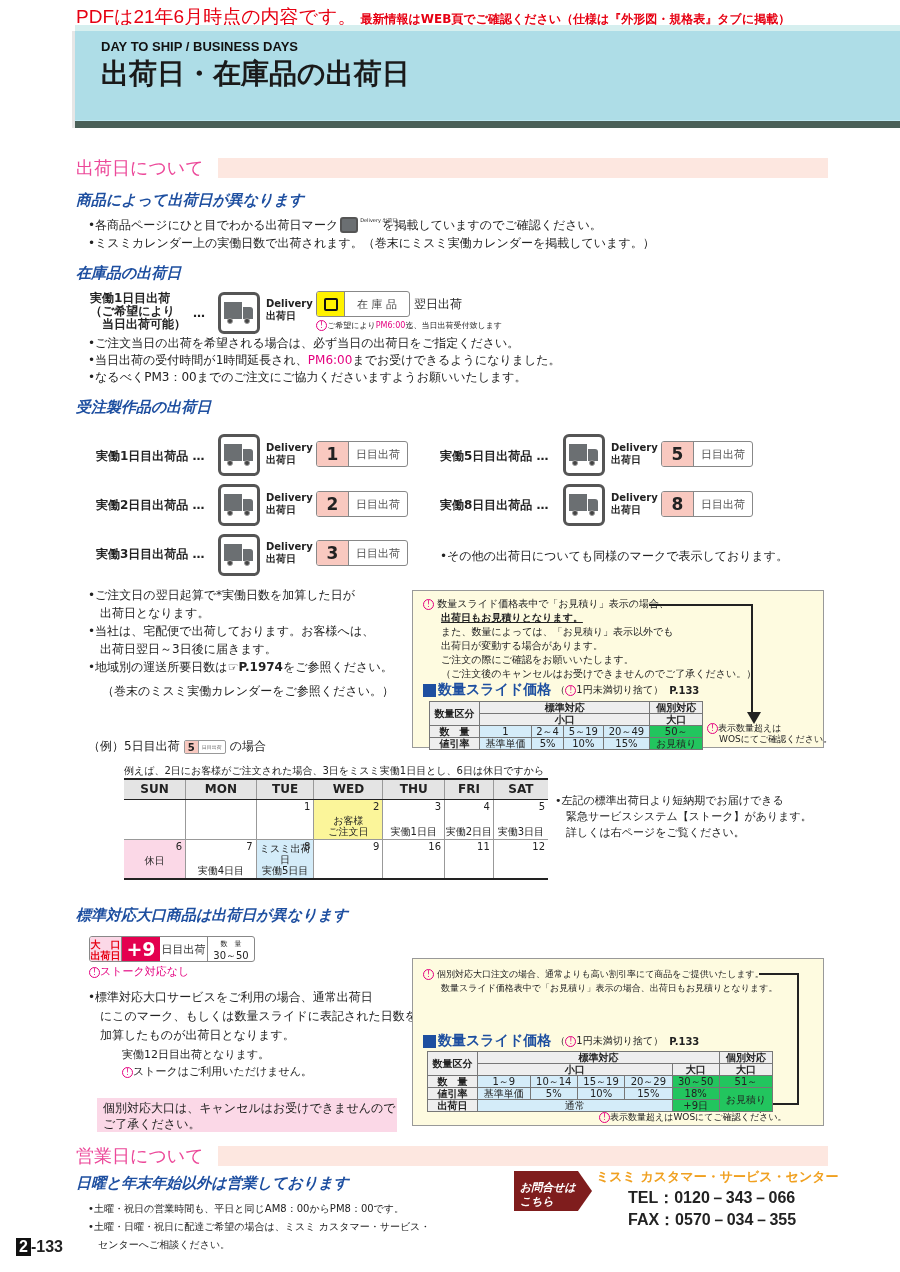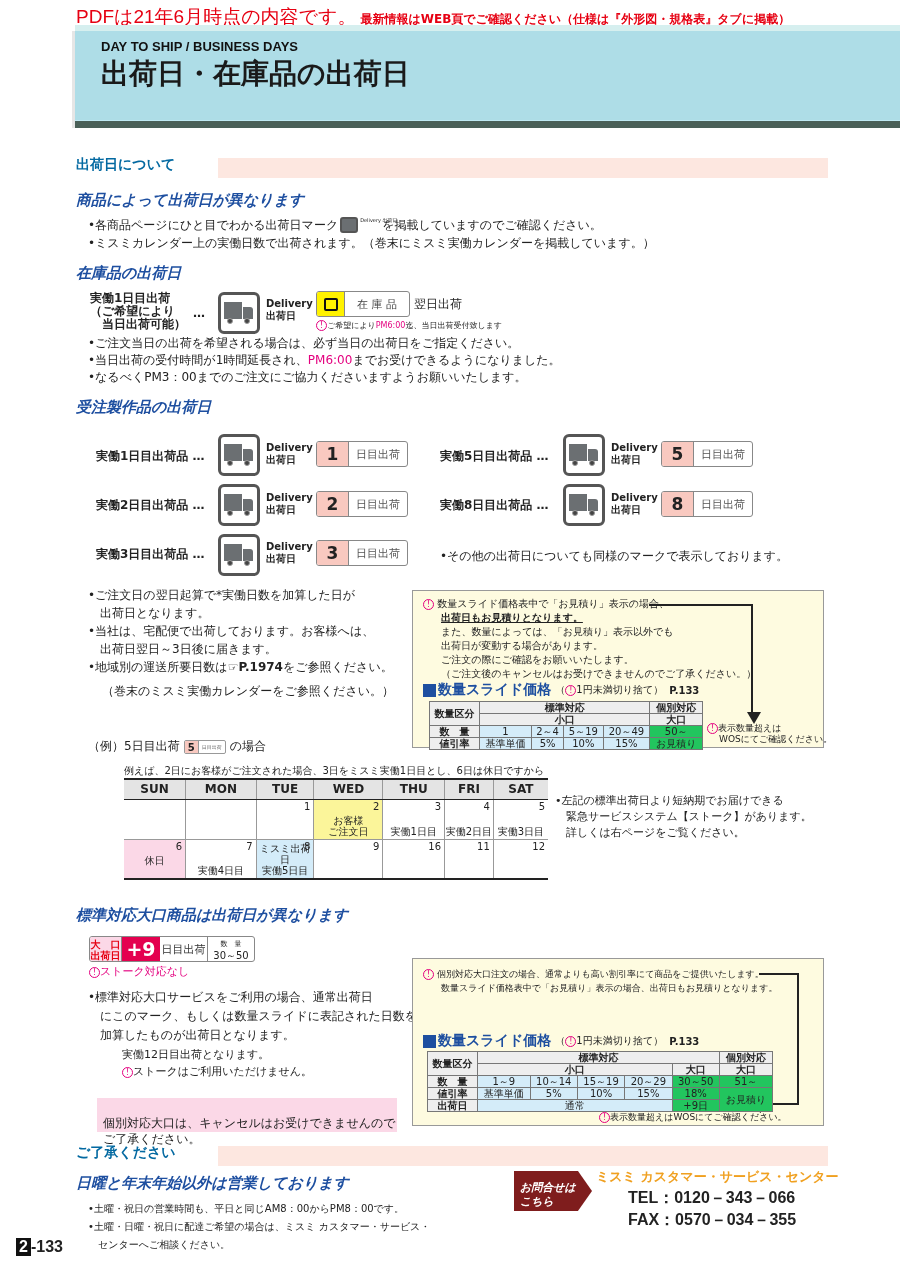--- a/index.html
+++ b/index.html
@@ -6,21 +6,21 @@
 body{width:900px;height:1272px;background:#fff;font-family:"DejaVu Sans","Liberation Sans",sans-serif;color:#222;position:relative;overflow:hidden;font-size:12px}
 .abs{position:absolute}
 .notice{left:76px;top:4px;color:#e60012;white-space:nowrap}
 .notice .big{font-size:19px;font-family:"Liberation Sans",sans-serif}
 .notice .small{font-size:12px;font-weight:bold;margin-left:4px}
 .hdr{left:75px;top:25px;width:825px;height:97px;background:#aedde7;border-top:6px solid #d6efef}
 .hdr .bottombar{position:absolute;left:0;right:0;bottom:-6px;height:8px;background:#4a6058;border-top:1px solid #bfe9f3}
 .hdr .shadow{position:absolute;left:-3px;top:0;width:3px;bottom:-6px;background:#e6e6e6}
 .hdr .en{position:absolute;left:26px;top:8px;font-size:13px;font-weight:bold;font-family:"Liberation Sans",sans-serif;color:#111}
 .hdr .jp{position:absolute;left:26px;top:24px;font-size:28px;font-weight:bold;color:#1a1a1a}
-.sec-h{color:#0369a1;font-size:14px;font-weight:bold}
+.sec-h{color:#ec4899;font-size:18px;font-weight:normal}
 .sec-bar{background:#fde7e0;height:20px}
 .sub-h{color:#1e4fa0;font-size:15px;font-weight:bold;font-style:italic}
 .bul{font-size:12px;line-height:17px;color:#222;white-space:nowrap}
 .truck{width:42px;height:42px;border:3px solid #555;border-radius:6px;background:#fff;display:flex;align-items:center;justify-content:center}
 .truck .body{width:30px;height:22px;position:relative}
 .truck .box{position:absolute;left:0;top:0;width:18px;height:17px;background:#6b6f72}
 .truck .cab{position:absolute;left:19px;top:5px;width:10px;height:12px;background:#6b6f72;border-radius:0 3px 0 0}
 .truck .w1,.truck .w2{position:absolute;top:16px;width:6px;height:6px;border-radius:50%;background:#444;border:1px solid #999}
 .truck .w1{left:3px}.truck .w2{left:20px}
 .delv{font-size:10px;font-weight:bold;line-height:12px}
@@ -330,21 +330,21 @@
 <div class="abs" style="left:89px;top:964px;font-size:11px;color:#e4007f;white-space:nowrap"><span class="tip">!</span><span>ストーク対応なし</span></div>
 <div class="abs" style="left:88px;top:988px;font-size:12px;line-height:19px;white-space:nowrap">
   <div>•標準対応大口サービスをご利用の場合、通常出荷日</div>
   <div>　にこのマーク、もしくは数量スライドに表記された日数を</div>
   <div>　加算したものが出荷日となります。</div>
 </div>
 <div class="abs" style="left:88px;top:1046px;font-size:11px;line-height:17px;white-space:nowrap">
   <div style="padding-left:34px">実働12日目出荷となります。</div>
   <div style="padding-left:34px"><span class="tip">!</span><span>ストークはご利用いただけません。</span></div>
 </div>
-<div class="abs" style="left:97px;top:1098px;width:300px;height:34px;background:#fbd8e7;font-size:12px;line-height:16px;padding:17px 6px;white-space:nowrap">
+<div class="abs" style="left:97px;top:1098px;width:300px;height:34px;background:#fbd8e7;font-size:12px;line-height:16px;padding:2px 6px;white-space:nowrap">
   <div>個別対応大口は、キャンセルはお受けできませんので</div>
   <div>ご了承ください。</div>
 </div>
 
 <div class="abs ybox" style="left:412px;top:958px;width:412px;height:168px">
   <div style="position:absolute;left:10px;top:8px;font-size:9px;line-height:14px;white-space:nowrap">
     <div><span class="tip">!</span> <span>個別対応大口注文の場合、通常よりも高い割引率にて商品をご提供いたします。</span></div>
     <div style="padding-left:18px">数量スライド価格表中で「お見積り」表示の場合、出荷日もお見積りとなります。</div>
   </div>
   <div class="abs arrowline" style="left:346px;top:14px;width:40px;height:132px;border-width:2px 2px 2px 0"></div>
@@ -390,21 +390,21 @@
     <tr>
           <td class="gh">出荷日</td>
           <td class="bl" colspan="4">通常</td>
           <td class="pk">+9日</td>
         </tr>
   </tbody>
     </table>
   <div class="abs" style="left:186px;top:152px;font-size:9px;white-space:nowrap"><span class="tip">!</span><span>表示数量超えはWOSにてご確認ください。</span></div>
 </div>
 
-<div class="abs sec-h" style="left:76px;top:1144px">ご了承ください</div>
+<div class="abs sec-h" style="left:76px;top:1144px">営業日について</div>
 <div class="abs sec-bar" style="left:218px;top:1146px;width:610px"></div>
 <div class="abs sub-h" style="left:76px;top:1174px">日曜と年末年始以外は営業しております</div>
 <div class="abs" style="left:88px;top:1200px;font-size:10px;line-height:18px;white-space:nowrap">
   <div>•土曜・祝日の営業時間も、平日と同じAM8：00からPM8：00です。</div>
   <div>•土曜・日曜・祝日に配達ご希望の場合は、ミスミ カスタマー・サービス・</div>
   <div>　センターへご相談ください。</div>
 </div>
 
 <div class="abs" style="left:514px;top:1171px;width:78px;height:40px;background:#7f1d1d;clip-path:polygon(0 0,82% 0,100% 50%,82% 100%,0 100%)">
   <div style="color:#fff;font-weight:bold;font-style:italic;font-size:11px;line-height:14px;padding:10px 0 0 6px">

